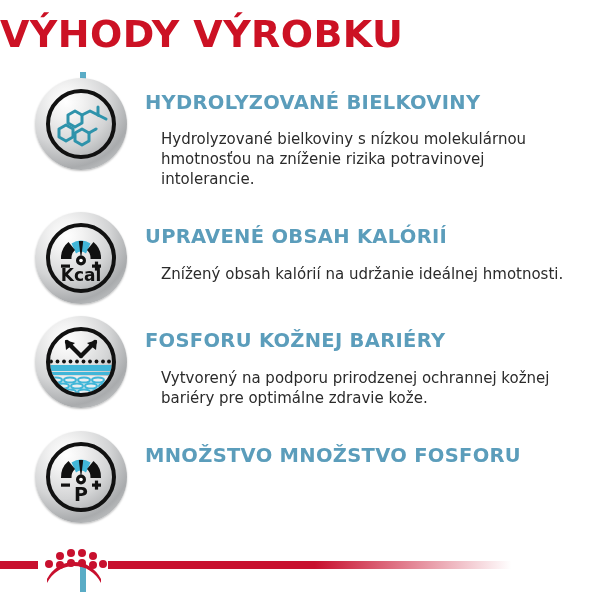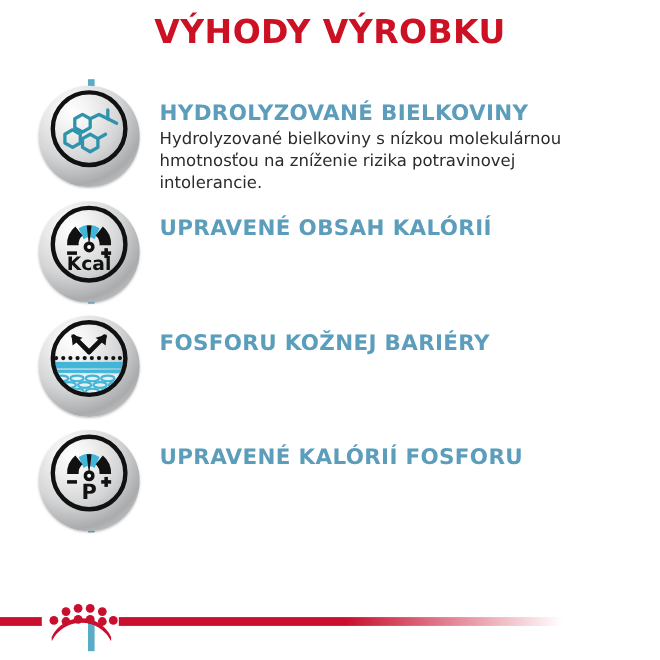--- a/index.html
+++ b/index.html
@@ -14,22 +14,22 @@
     overflow: hidden;
     position: relative;
   }
 
   
   .page-title {
     position: absolute;
     top: 12px;
     left: 0;
     width: 600px;
-    text-align: center;
-    font-size: 30px;
+    text-align: left;
+    font-size: 38px;
     font-weight: bold;
     letter-spacing: 0.4px;
     color: #cc1124;
     font-family: "DejaVu Sans", sans-serif;
     white-space: nowrap;
   }
 
   
   .benefits {
     position: absolute;
@@ -61,21 +61,21 @@
     font-weight: bold;
     letter-spacing: 0.3px;
     margin: 0 0 3px 0;
     font-family: "DejaVu Sans", sans-serif;
     line-height: 1.15;
   }
   .benefit-body {
     color: #2b2b2b;
     font-size: 15px;
     line-height: 1.33;
-    margin: 0;
+    margin: 16px;
     font-family: "DejaVu Sans", sans-serif;
     max-width: 420px;
   }
 
   
   .connector {
     position: absolute;
     left: 63px;
     width: 6px;
     background: #5aacc6;
@@ -92,20 +92,21 @@
     position: relative;
     width: 92px;
     height: 92px;
     border-radius: 50%;
     margin-top: 6px;
     z-index: 2;
     background:
       radial-gradient(circle at 34% 26%, #ffffff 0%, #f2f2f2 18%, #d3d4d5 48%, #a9abad 72%, #c9cbcc 88%, #8e9092 100%);
     box-shadow: 0 1px 2px rgba(0,0,0,0.25);
     display: flex;
+    align-items: center;
     justify-content: center;
   }
   .medallion svg { display:block; }
 
   
   .footer {
     position: absolute;
     left: 0;
     top: 548px;
     width: 600px;
@@ -183,20 +184,21 @@
           <circle cx="39" cy="41.5" r="1.8" fill="#ffffff"></circle>
           <rect x="19" y="45.5" width="9" height="3.2" fill="#111111"></rect>
           <rect x="50" y="45.5" width="9" height="3.2" fill="#111111"></rect>
           <rect x="52.9" y="42.6" width="3.2" height="9" fill="#111111"></rect>
           <text x="39" y="62" text-anchor="middle" fill="#111111" font-family="DejaVu Sans, sans-serif" font-size="17" font-weight="bold">Kcal</text>
         </svg>
       </div>
     </div>
     <div class="text-col">
       <p class="benefit-heading">UPRAVENÉ OBSAH KALÓRIÍ</p>
+      <p class="benefit-body">Znížený obsah kalórií na udržanie ideálnej hmotnosti.</p>
     </div>
   </div>
 
   <div class="benefit-row">
     <div class="icon-col">
       <div class="medallion">
         <svg width="78" height="78" viewBox="0 0 78 78" aria-hidden="true">
           <defs>
             <clipPath id="discClip">
               <circle cx="39" cy="39" r="31"></circle>
@@ -240,20 +242,21 @@
               <polygon points="23,17 33,20 24,27"></polygon>
               <polygon points="55,17 45,20 54,27"></polygon>
             </g>
           </g>
           <circle cx="39" cy="39" r="33" fill="none" stroke="#111111" stroke-width="4"></circle>
         </svg>
       </div>
     </div>
     <div class="text-col">
       <p class="benefit-heading">FOSFORU KOŽNEJ BARIÉRY</p>
+      <p class="benefit-body">Vytvorený na podporu prirodzenej ochrannej kožnej bariéry pre optimálne zdravie kože.</p>
     </div>
   </div>
 
   <div class="benefit-row">
     <div class="icon-col">
       <div class="medallion">
         <svg width="78" height="78" viewBox="0 0 78 78" aria-hidden="true">
           <circle cx="39" cy="39" r="33" fill="none" stroke="#111111" stroke-width="4"></circle>
           <path d="M29.5,24.5 A17,17 0 0 1 48.5,24.5 L44,34.5 A8,8 0 0 0 34,34.5 Z" fill="#41b6d8"></path>
           <path d="M19,40 A21,21 0 0 1 26.5,23 L33,31 A11,11 0 0 0 29.5,40 Z" fill="#111111"></path>
@@ -262,21 +265,21 @@
           <circle cx="39" cy="41.5" r="5" fill="#111111"></circle>
           <circle cx="39" cy="41.5" r="1.8" fill="#ffffff"></circle>
           <rect x="19" y="45.5" width="9" height="3.2" fill="#111111"></rect>
           <rect x="50" y="45.5" width="9" height="3.2" fill="#111111"></rect>
           <rect x="52.9" y="42.6" width="3.2" height="9" fill="#111111"></rect>
           <text x="39" y="63" text-anchor="middle" fill="#111111" font-family="DejaVu Sans, sans-serif" font-size="19" font-weight="bold">P</text>
         </svg>
       </div>
     </div>
     <div class="text-col">
-      <p class="benefit-heading">UPRAVENÉ KALÓRIÍ FOSFORU</p>
+      <p class="benefit-heading">MNOŽSTVO MNOŽSTVO FOSFORU</p>
     </div>
   </div>
 
 </div>
 
 <div class="footer">
   <div class="rule-left"></div>
   <div class="rule-right"></div>
   <svg class="crown" viewBox="0 0 68 36" aria-hidden="true">
     <g fill="#c8102e">

